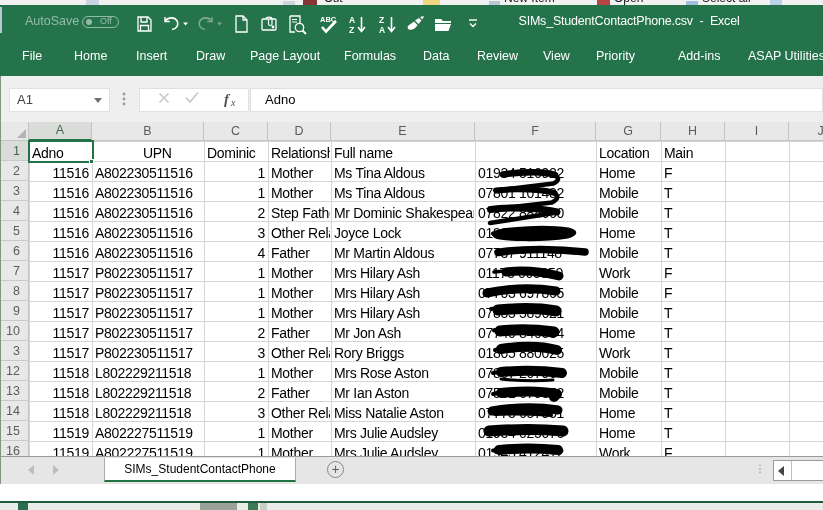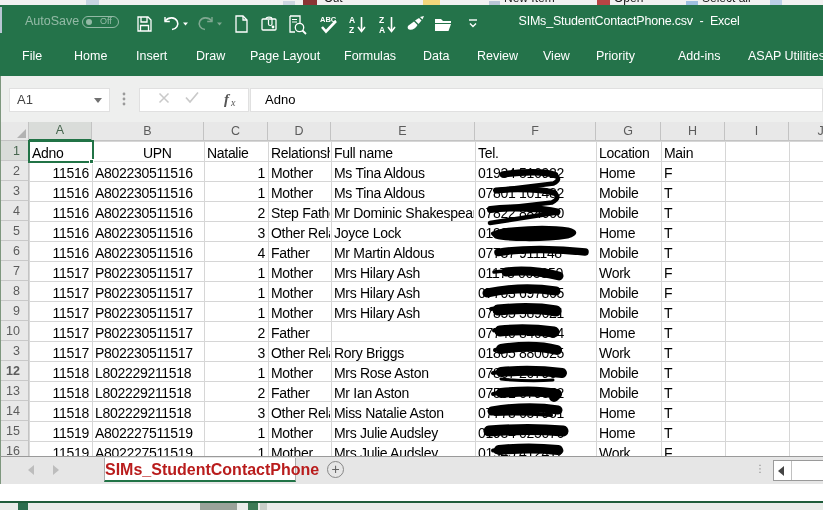--- a/index.html
+++ b/index.html
@@ -40,21 +40,21 @@
 .hline { position:absolute; height:1px; background:#d6d6d6; }
 .cell { position:absolute; font-size:14px; letter-spacing:-0.3px; color:#000; line-height:23px; padding-left:3px; white-space:nowrap; overflow:hidden; }
 .cell.num { text-align:right; padding-right:2px; padding-left:0; }
 #sel { position:absolute; left:27px; top:18px; width:66px; height:23px; border:2px solid #217346; background:transparent; }
 #selhandle { position:absolute; left:88px; top:37px; width:5px; height:5px; background:#217346; border:1px solid #fff; }
 .scrib { position:absolute; left:0; top:-122px; }
 
 
 #sheetbar { position:absolute; left:0; top:456px; width:823px; height:28px; background:#e6e6e6; border-top:1px solid #9a9a9a; border-left:1px solid #7e977e; }
 .navarr { position:absolute; top:8px; width:0; height:0; }
-#sheettab { position:absolute; left:103px; top:1px; width:192px; height:24px; background:#fff; border-left:1px solid #ababab; border-right:1px solid #ababab; border-bottom:2px solid #217346; color:#b91c1c; font-weight:bold; font-size:16px; text-align:center; line-height:23px; }
+#sheettab { position:absolute; left:103px; top:1px; width:192px; height:24px; background:#fff; border-left:1px solid #ababab; border-right:1px solid #ababab; border-bottom:2px solid #217346; color:#000000; font-weight:normal; font-size:12px; text-align:center; line-height:23px; }
 #plusbtn { position:absolute; left:326px; top:4px; width:17px; height:17px; border:1px solid #878787; border-radius:50%; color:#616161; font-size:14px; line-height:15px; text-align:center; }
 #sb-dots { position:absolute; left:754px; top:6px; color:#8a8a8a; font-size:10px; letter-spacing:0; }
 #sb-scroll { position:absolute; left:772px; top:3px; width:51px; height:21px; background:#fff; border:1px solid #9a9a9a; }
 #sb-scroll .la { position:absolute; left:4px; top:5px; width:0; height:0; border-top:5px solid transparent; border-bottom:5px solid transparent; border-right:6px solid #444; }
 #sb-scroll .sep { position:absolute; left:17px; top:0; width:1px; height:19px; background:#c0c0c0; }
 
 
 #statusbar { position:absolute; left:0; top:484px; width:823px; height:17px; background:#f1f1f1; border-left:1px solid #7e977e; }
 #ready { position:absolute; left:9px; top:2px; font-size:12px; color:#444; }
 #macroicon { position:absolute; left:59px; top:2px; }
@@ -248,31 +248,30 @@
 <div class="rhdr" style="top:39px;height:20px;">2</div>
 <div class="rhdr" style="top:59px;height:20px;">3</div>
 <div class="rhdr" style="top:79px;height:20px;">4</div>
 <div class="rhdr" style="top:99px;height:20px;">5</div>
 <div class="rhdr" style="top:119px;height:20px;">6</div>
 <div class="rhdr" style="top:139px;height:20px;">7</div>
 <div class="rhdr" style="top:159px;height:20px;">8</div>
 <div class="rhdr" style="top:179px;height:20px;">9</div>
 <div class="rhdr" style="top:199px;height:20px;">10</div>
 <div class="rhdr" style="top:219px;height:20px;">3</div>
-<div class="rhdr" style="top:239px;height:20px;font-weight:bold;">12</div>
+<div class="rhdr" style="top:239px;height:20px;">12</div>
 <div class="rhdr" style="top:259px;height:20px;">13</div>
 <div class="rhdr" style="top:279px;height:20px;">14</div>
 <div class="rhdr" style="top:299px;height:20px;">15</div>
 <div class="rhdr" style="top:319px;height:20px;">16</div>
 <div class="cell" style="left:28px;top:20px;width:62px;height:21px;">Adno</div>
 <div class="cell" style="left:91px;top:20px;width:111px;height:21px;margin-left:48px;">UPN</div>
-<div class="cell" style="left:203px;top:20px;width:63px;height:21px;">Natalie</div>
+<div class="cell" style="left:203px;top:20px;width:63px;height:21px;">Dominic</div>
 <div class="cell" style="left:267px;top:20px;width:62px;height:21px;">Relationship</div>
 <div class="cell" style="left:330px;top:20px;width:143px;height:21px;">Full name</div>
-<div class="cell" style="left:474px;top:20px;width:120px;height:21px;">Tel.</div>
 <div class="cell" style="left:595px;top:20px;width:64px;height:21px;">Location</div>
 <div class="cell" style="left:660px;top:20px;width:63px;height:21px;">Main</div>
 <div class="cell num" style="left:28px;top:40px;width:62px;height:21px;">11516</div>
 <div class="cell" style="left:91px;top:40px;width:111px;height:21px;">A802230511516</div>
 <div class="cell num" style="left:203px;top:40px;width:63px;height:21px;">1</div>
 <div class="cell" style="left:267px;top:40px;width:62px;height:21px;">Mother</div>
 <div class="cell" style="left:330px;top:40px;width:143px;height:21px;">Ms Tina Aldous</div>
 <div class="cell" style="left:474px;top:40px;width:120px;height:21px;">01934 516922</div>
 <div class="cell" style="left:595px;top:40px;width:64px;height:21px;">Home</div>
 <div class="cell" style="left:660px;top:40px;width:63px;height:21px;">F</div>
@@ -329,20 +328,21 @@
 <div class="cell num" style="left:203px;top:180px;width:63px;height:21px;">1</div>
 <div class="cell" style="left:267px;top:180px;width:62px;height:21px;">Mother</div>
 <div class="cell" style="left:330px;top:180px;width:143px;height:21px;">Mrs Hilary Ash</div>
 <div class="cell" style="left:474px;top:180px;width:120px;height:21px;">07855 589621</div>
 <div class="cell" style="left:595px;top:180px;width:64px;height:21px;">Mobile</div>
 <div class="cell" style="left:660px;top:180px;width:63px;height:21px;">T</div>
 <div class="cell num" style="left:28px;top:200px;width:62px;height:21px;">11517</div>
 <div class="cell" style="left:91px;top:200px;width:111px;height:21px;">P802230511517</div>
 <div class="cell num" style="left:203px;top:200px;width:63px;height:21px;">2</div>
 <div class="cell" style="left:267px;top:200px;width:62px;height:21px;">Father</div>
+<div class="cell" style="left:330px;top:200px;width:143px;height:21px;">Mr Jon Ash</div>
 <div class="cell" style="left:474px;top:200px;width:120px;height:21px;">07740 840084</div>
 <div class="cell" style="left:595px;top:200px;width:64px;height:21px;">Home</div>
 <div class="cell" style="left:660px;top:200px;width:63px;height:21px;">T</div>
 <div class="cell num" style="left:28px;top:220px;width:62px;height:21px;">11517</div>
 <div class="cell" style="left:91px;top:220px;width:111px;height:21px;">P802230511517</div>
 <div class="cell num" style="left:203px;top:220px;width:63px;height:21px;">3</div>
 <div class="cell" style="left:267px;top:220px;width:62px;height:21px;">Other Relative</div>
 <div class="cell" style="left:330px;top:220px;width:170px;height:21px;">Rory Briggs</div>
 <div class="cell" style="left:474px;top:220px;width:120px;height:21px;">01805 880025</div>
 <div class="cell" style="left:595px;top:220px;width:64px;height:21px;">Work</div>

